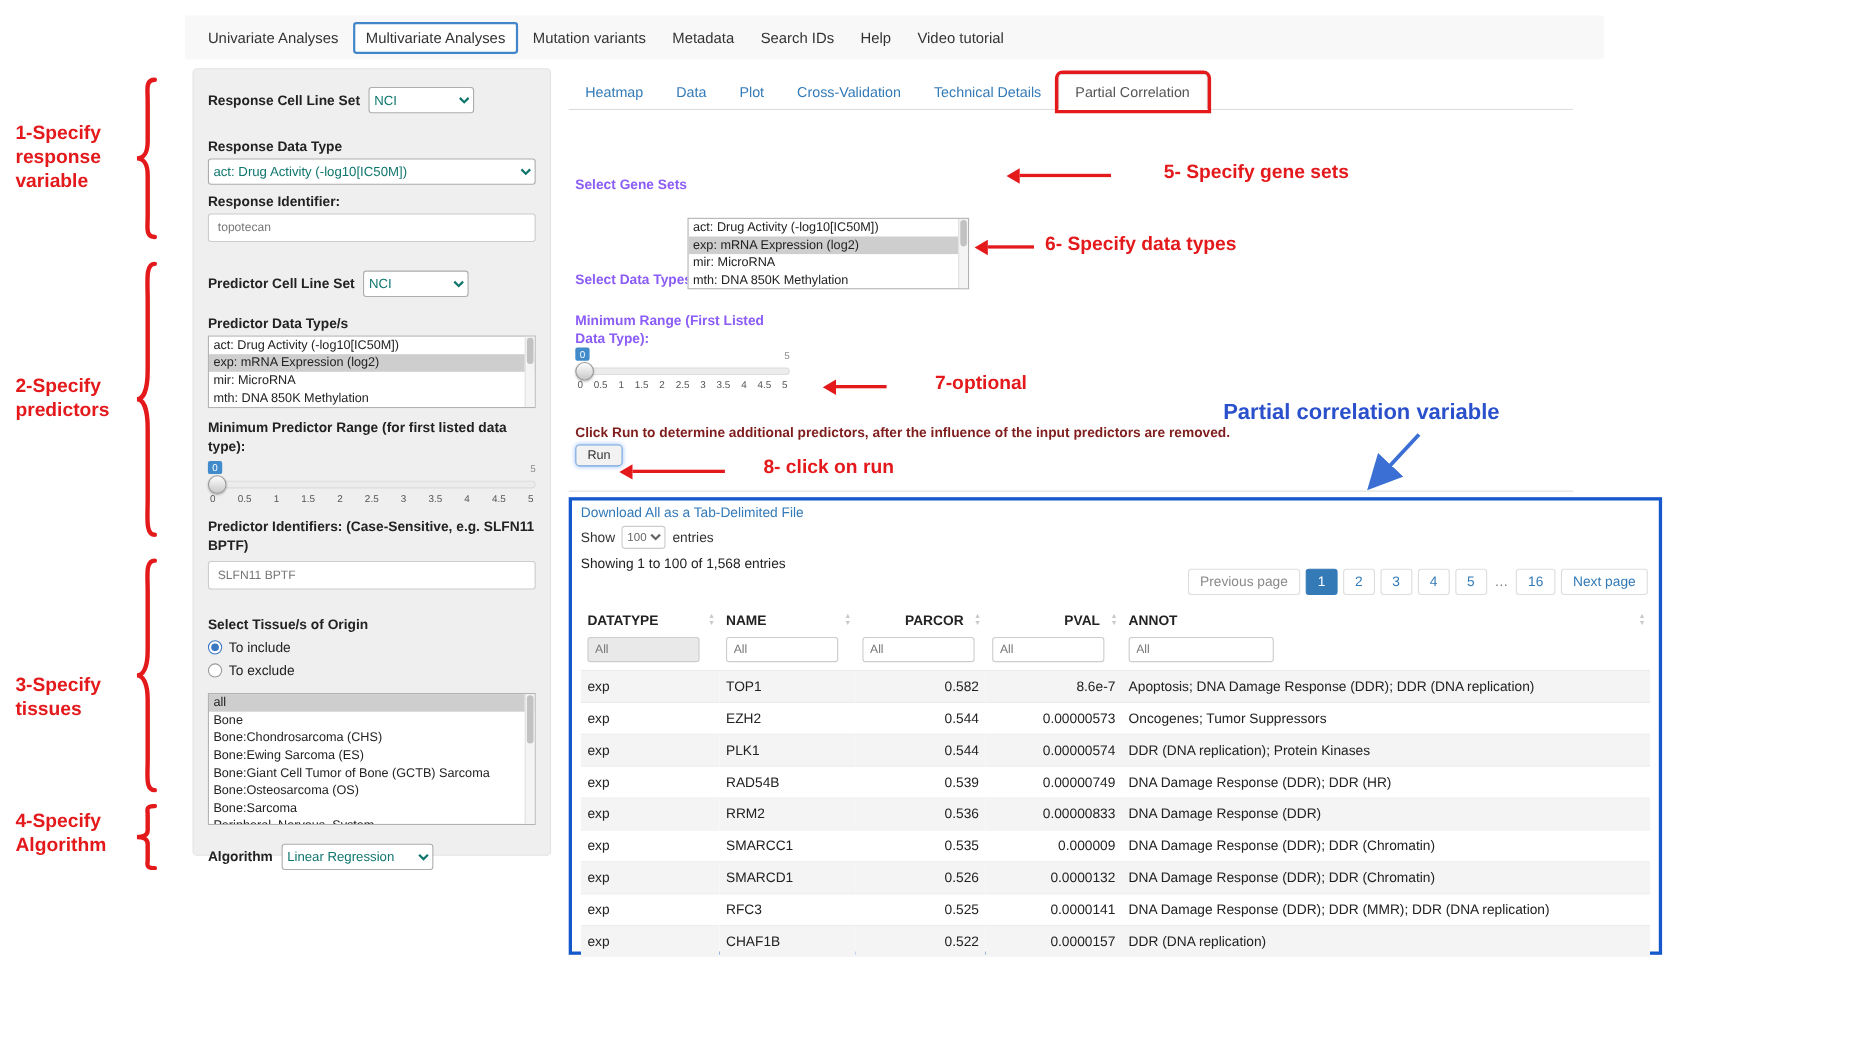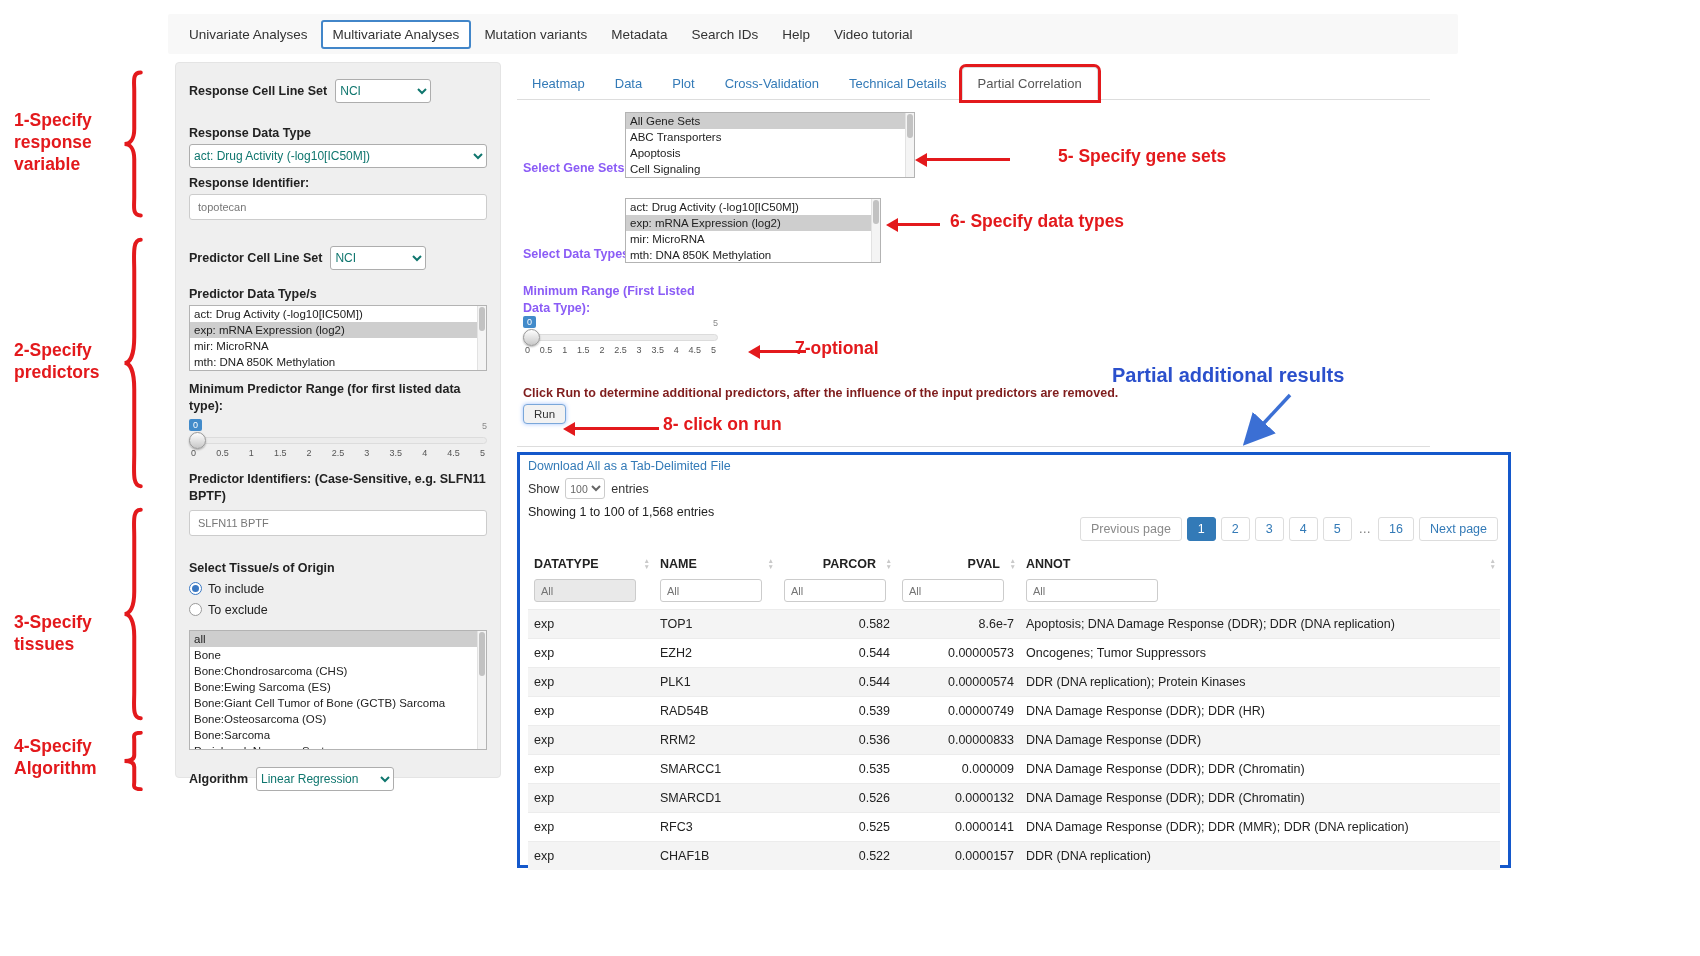--- a/index.html
+++ b/index.html
@@ -206,29 +206,20 @@
   <div class="tabs">
     <div class="tab">Heatmap</div>
     <div class="tab">Data</div>
     <div class="tab">Plot</div>
     <div class="tab">Cross-Validation</div>
     <div class="tab">Technical Details</div>
     <div class="tab active">Partial Correlation</div>
   </div>
 
   <div class="abs mlabel" style="left:523px; top:161px;">Select Gene Sets</div>
-  <div class="listbox abs" style="left:625px; top:112px; width:290px; height:66px;">
-    <div class="opt selected">All Gene Sets</div>
-    <div class="opt">ABC Transporters</div>
-    <div class="opt">Apoptosis</div>
-    <div class="opt">Cell Signaling</div>
-    <div class="fakescroll">
-        <div class="thumb"></div>
-      </div>
-  </div>
   <div class="rarrow" style="left:927px; top:158px; width:83px;"></div>
   <div class="ann" style="left:1058px; top:146px;">5- Specify gene sets</div>
 
   <div class="abs mlabel" style="left:523px; top:247px;">Select Data Types</div>
   <div class="listbox abs" style="left:625px; top:198px; width:256px; height:65px;">
     <div class="opt">act: Drug Activity (-log10[IC50M])</div>
     <div class="opt selected">exp: mRNA Expression (log2)</div>
     <div class="opt">mir: MicroRNA</div>
     <div class="opt">mth: DNA 850K Methylation</div>
     <div class="fakescroll">
@@ -252,28 +243,28 @@
         <span>2</span>
         <span>2.5</span>
         <span>3</span>
         <span>3.5</span>
         <span>4</span>
         <span>4.5</span>
         <span>5</span>
     </div>
   </div>
   <div class="rarrow" style="left:760px; top:350px; width:46px;"></div>
-  <div class="ann" style="left:795px; top:338px;">7-optional</div>
+  <div class="ann" style="left:850px; top:338px;">7-optional</div>
 
   <div class="abs runline" style="left:523px; top:386px;">Click Run to determine additional predictors, after the influence of the input predictors are removed.</div>
   <button class="run-btn">Run</button>
   <div class="rarrow" style="left:575px; top:427px; width:84px;"></div>
-  <div class="ann" style="left:663px; top:414px;">8- click on run</div>
-
-  <div class="ann-blue" style="left:1112px; top:364px;">Partial additional results</div>
+  <div class="ann" style="left:694px; top:414px;">8- click on run</div>
+
+  <div class="ann-blue" style="left:1112px; top:364px;">Partial correlation variable</div>
   <svg class="abs" style="left:1232px; top:390px; width:72px; height:62px;" viewBox="0 0 72 62">
     <defs>
         <marker id="bluehead" markerWidth="9" markerHeight="9" refX="6" refY="4.5" orient="auto">
           <path d="M0,0 L9,4.5 L0,9 z" fill="#3b6fd4"></path>
         </marker>
       </defs>
     <line x1="58" y1="5" x2="18" y2="48" stroke="#3b6fd4" stroke-width="3.5" marker-end="url(#bluehead)"></line>
   </svg>
 
   <div class="divider"></div>

